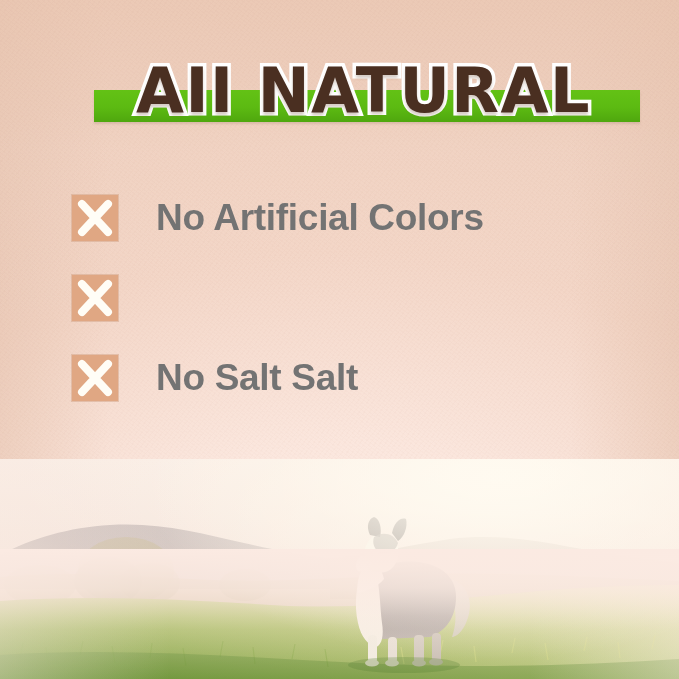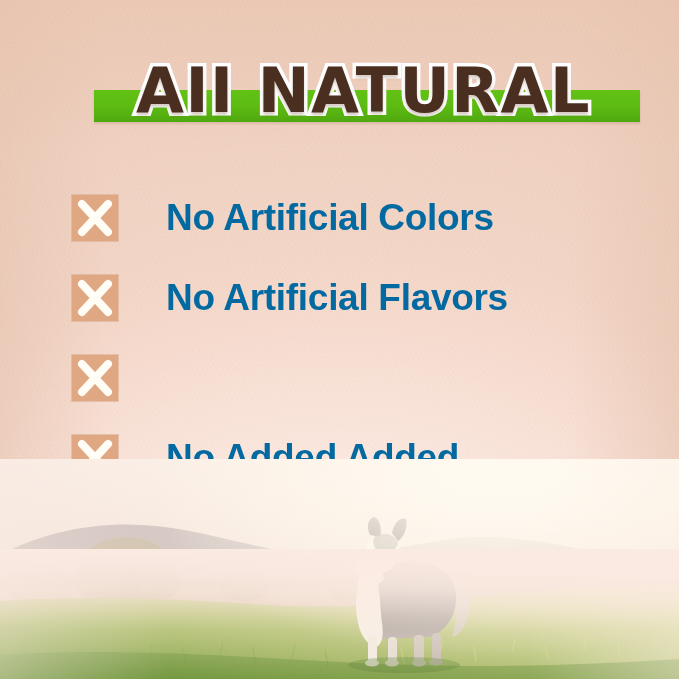--- a/index.html
+++ b/index.html
@@ -106,27 +106,27 @@
   }
   .x-box svg {
     position: absolute;
     left: 0;
     top: 0;
     width: 46px;
     height: 46px;
     display: block;
   }
   .bullet-label {
-    margin-left: 48px;
+    margin-left: 38px;
     font-family: "Liberation Sans", sans-serif;
     font-weight: 700;
     font-size: 37px;
     line-height: 40px;
     letter-spacing: -0.3px;
-    color: #0369a1;
+    color: #737373;
     white-space: nowrap;
   }
 
   
   .photo {
     position: absolute;
     left: 0;
     bottom: 0;
     width: 679px;
     height: 220px;
@@ -171,44 +171,36 @@
 
     <div class="bullet-row">
       <div class="x-box">
         <svg viewBox="0 0 46 46" xmlns="http://www.w3.org/2000/svg">
           <path d="M10 9 L36 37 M36 9 L10 37" stroke="#fffdf6" stroke-width="8" stroke-linecap="round" fill="none"></path>
         </svg>
       </div>
       <div class="bullet-label">No Artificial Colors</div>
     </div>
 
-    <div class="bullet-row">
-      <div class="x-box">
-        <svg viewBox="0 0 46 46" xmlns="http://www.w3.org/2000/svg">
-          <path d="M10 9 L36 37 M36 9 L10 37" stroke="#fffdf6" stroke-width="8" stroke-linecap="round" fill="none"></path>
-        </svg>
-      </div>
-      <div class="bullet-label">No Artificial Flavors</div>
-    </div>
 
     <div class="bullet-row">
       <div class="x-box">
         <svg viewBox="0 0 46 46" xmlns="http://www.w3.org/2000/svg">
           <path d="M10 9 L36 37 M36 9 L10 37" stroke="#fffdf6" stroke-width="8" stroke-linecap="round" fill="none"></path>
         </svg>
       </div>
     </div>
 
     <div class="bullet-row">
       <div class="x-box">
         <svg viewBox="0 0 46 46" xmlns="http://www.w3.org/2000/svg">
           <path d="M10 9 L36 37 M36 9 L10 37" stroke="#fffdf6" stroke-width="8" stroke-linecap="round" fill="none"></path>
         </svg>
       </div>
-      <div class="bullet-label">No Added Added</div>
+      <div class="bullet-label">No Salt Salt</div>
     </div>
 
   </div>
 
   <div class="photo">
     <svg viewBox="0 0 679 220" xmlns="http://www.w3.org/2000/svg">
       <defs>
         <linearGradient id="skyG" x1="0" y1="0" x2="0" y2="1">
           <stop offset="0%" stop-color="#f9ece5"></stop>
           <stop offset="60%" stop-color="#f4e3da"></stop>

